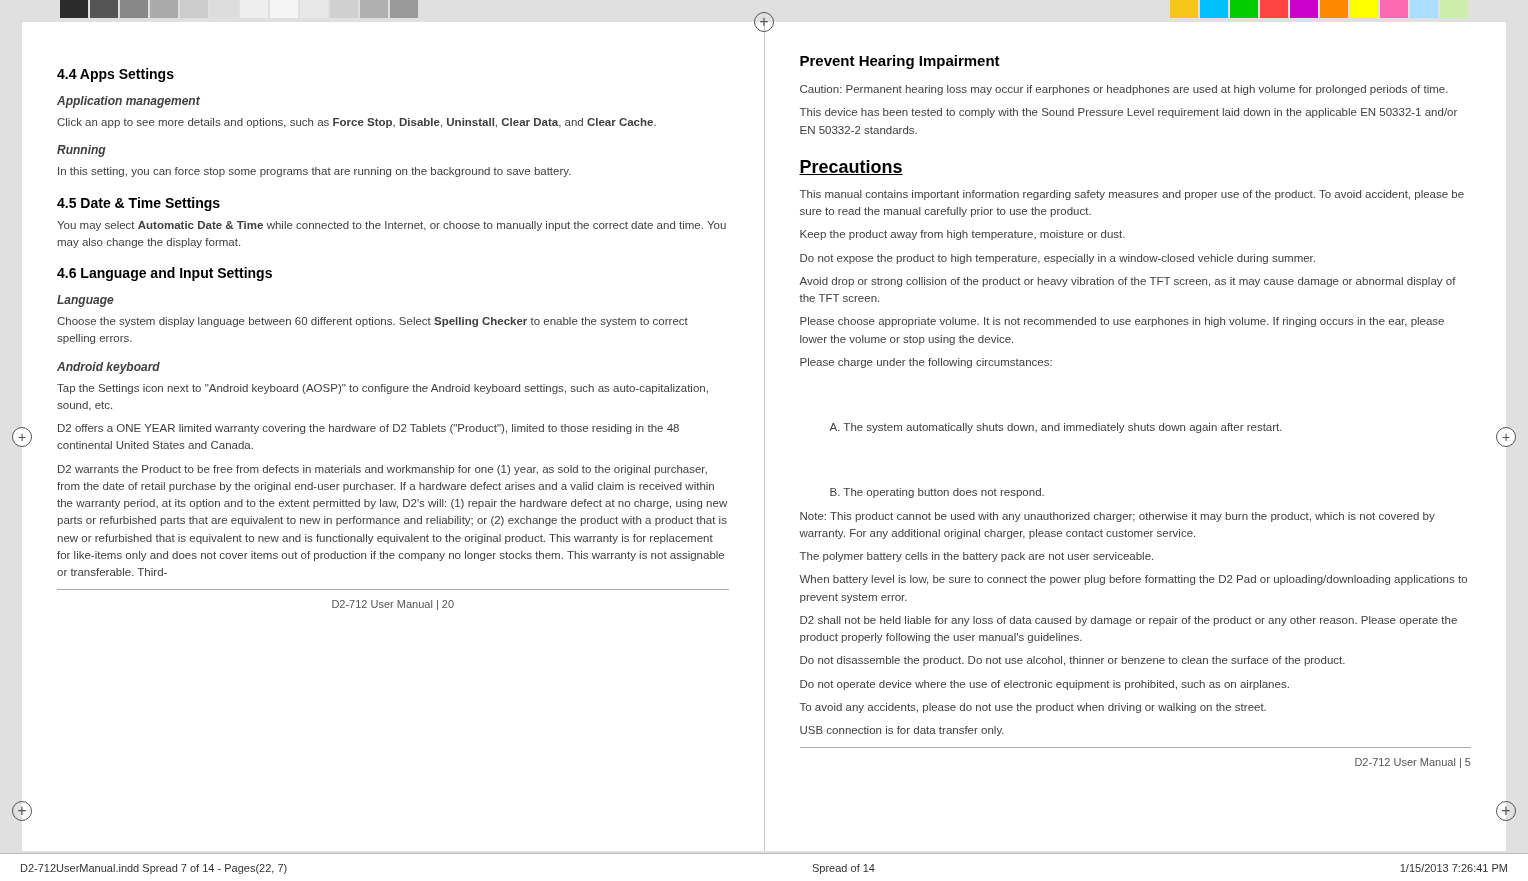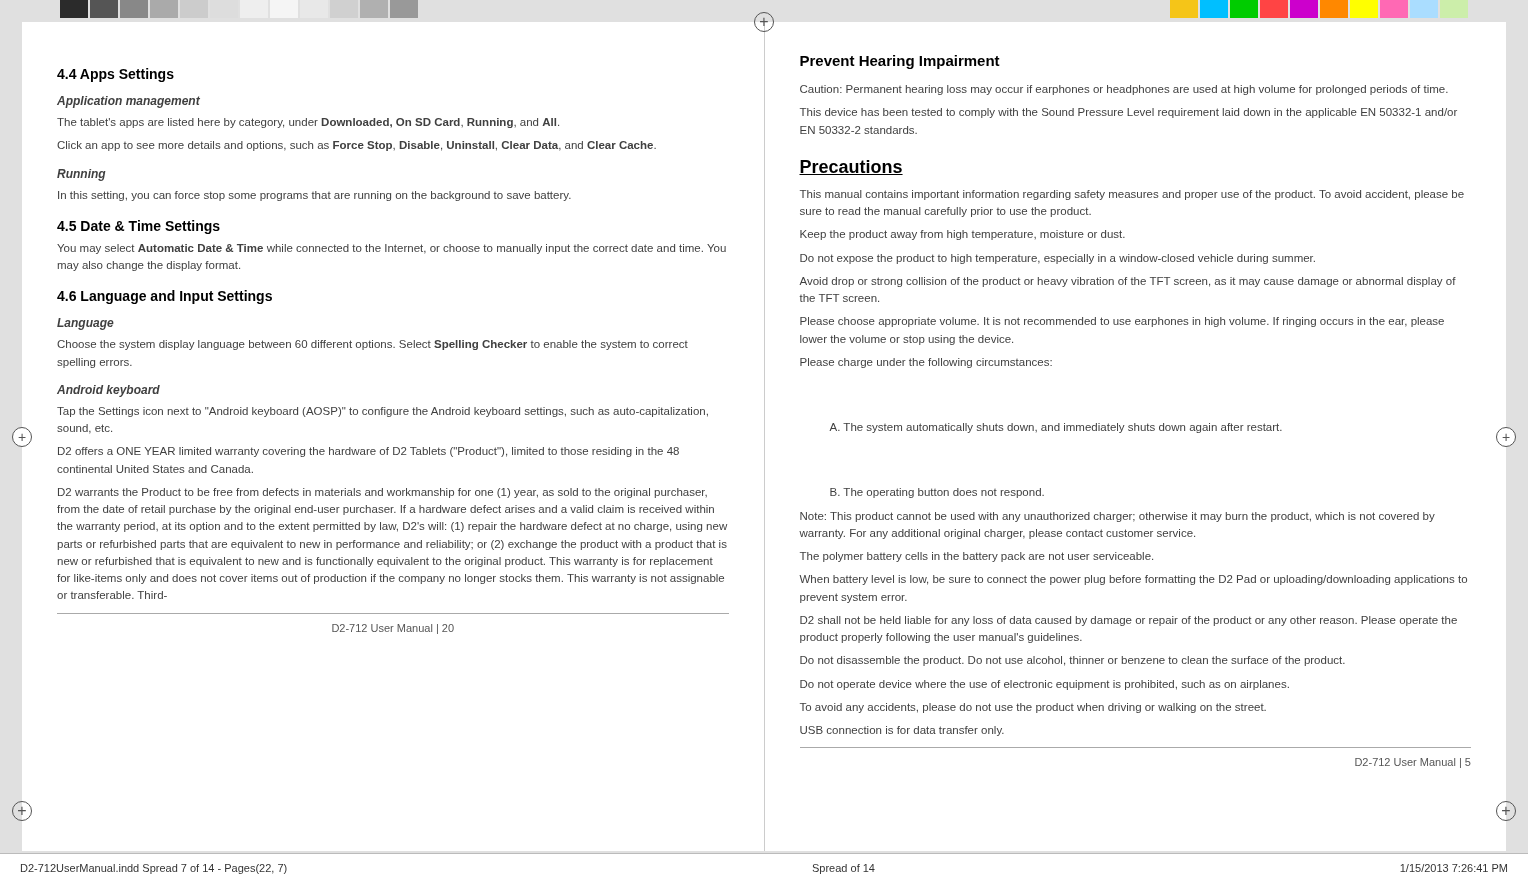--- a/index.html
+++ b/index.html
@@ -210,21 +210,20 @@
   <div class="circle-marker marker-top-center"></div>
   <div class="circle-marker marker-bottom-left"></div>
   <div class="circle-marker marker-bottom-right"></div>
 
   <div class="left-page">
 
     <div style="position:absolute; left:-10px; top:50%; transform:translateY(-50%); width:20px; height:20px; border:1px solid #555; border-radius:50%; display:flex; align-items:center; justify-content:center; font-size:14px; color:#555; background:white;">+</div>
 
     <h2>4.4 Apps Settings</h2>
     <p class="italic-bold">Application management</p>
-    <p>The tablet's apps are listed here by category, under <strong>Downloaded, On SD Card</strong>, <strong>Running</strong>, and <strong>All</strong>.</p>
     <p>Click an app to see more details and options, such as <strong>Force Stop</strong>, <strong>Disable</strong>, <strong>Uninstall</strong>, <strong>Clear Data</strong>, and <strong>Clear Cache</strong>.</p>
     <p class="italic-bold">Running</p>
     <p>In this setting, you can force stop some programs that are running on the background to save battery.</p>
 
     <h2>4.5 Date &amp; Time Settings</h2>
     <p>You may select <strong>Automatic Date &amp; Time</strong> while connected to the Internet, or choose to manually input the correct date and time. You may also change the display format.</p>
 
     <h2>4.6 Language and Input Settings</h2>
     <p class="italic-bold">Language</p>
     <p>Choose the system display language between 60 different options. Select <strong>Spelling Checker</strong> to enable the system to correct spelling errors.</p>

